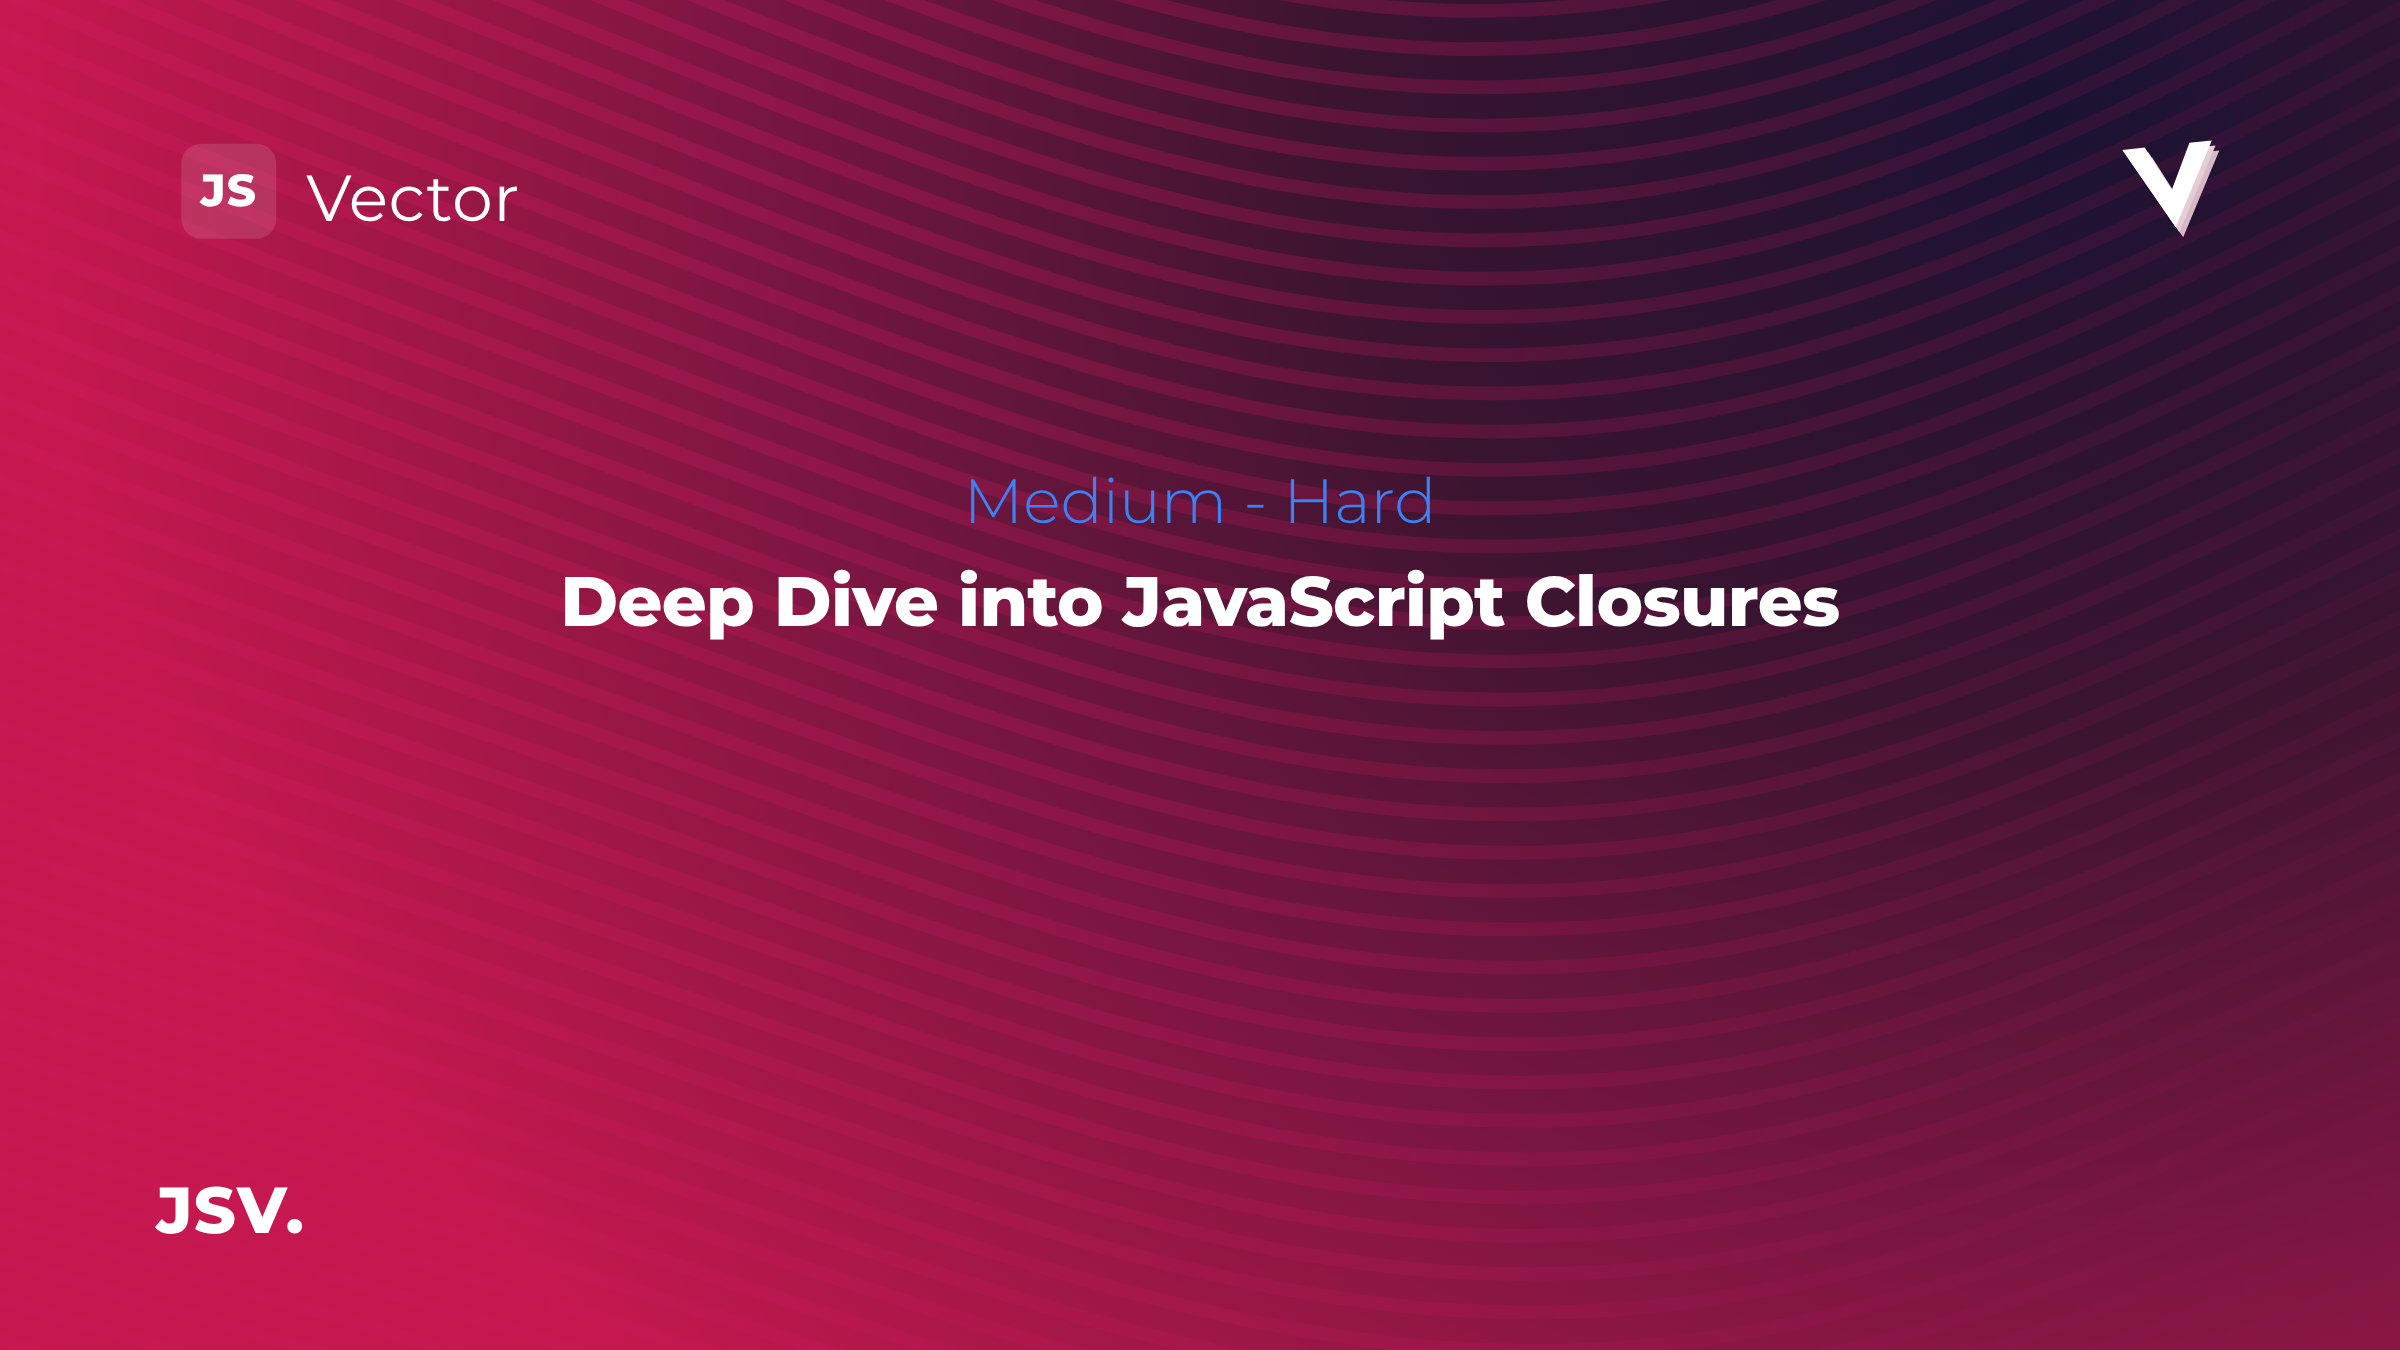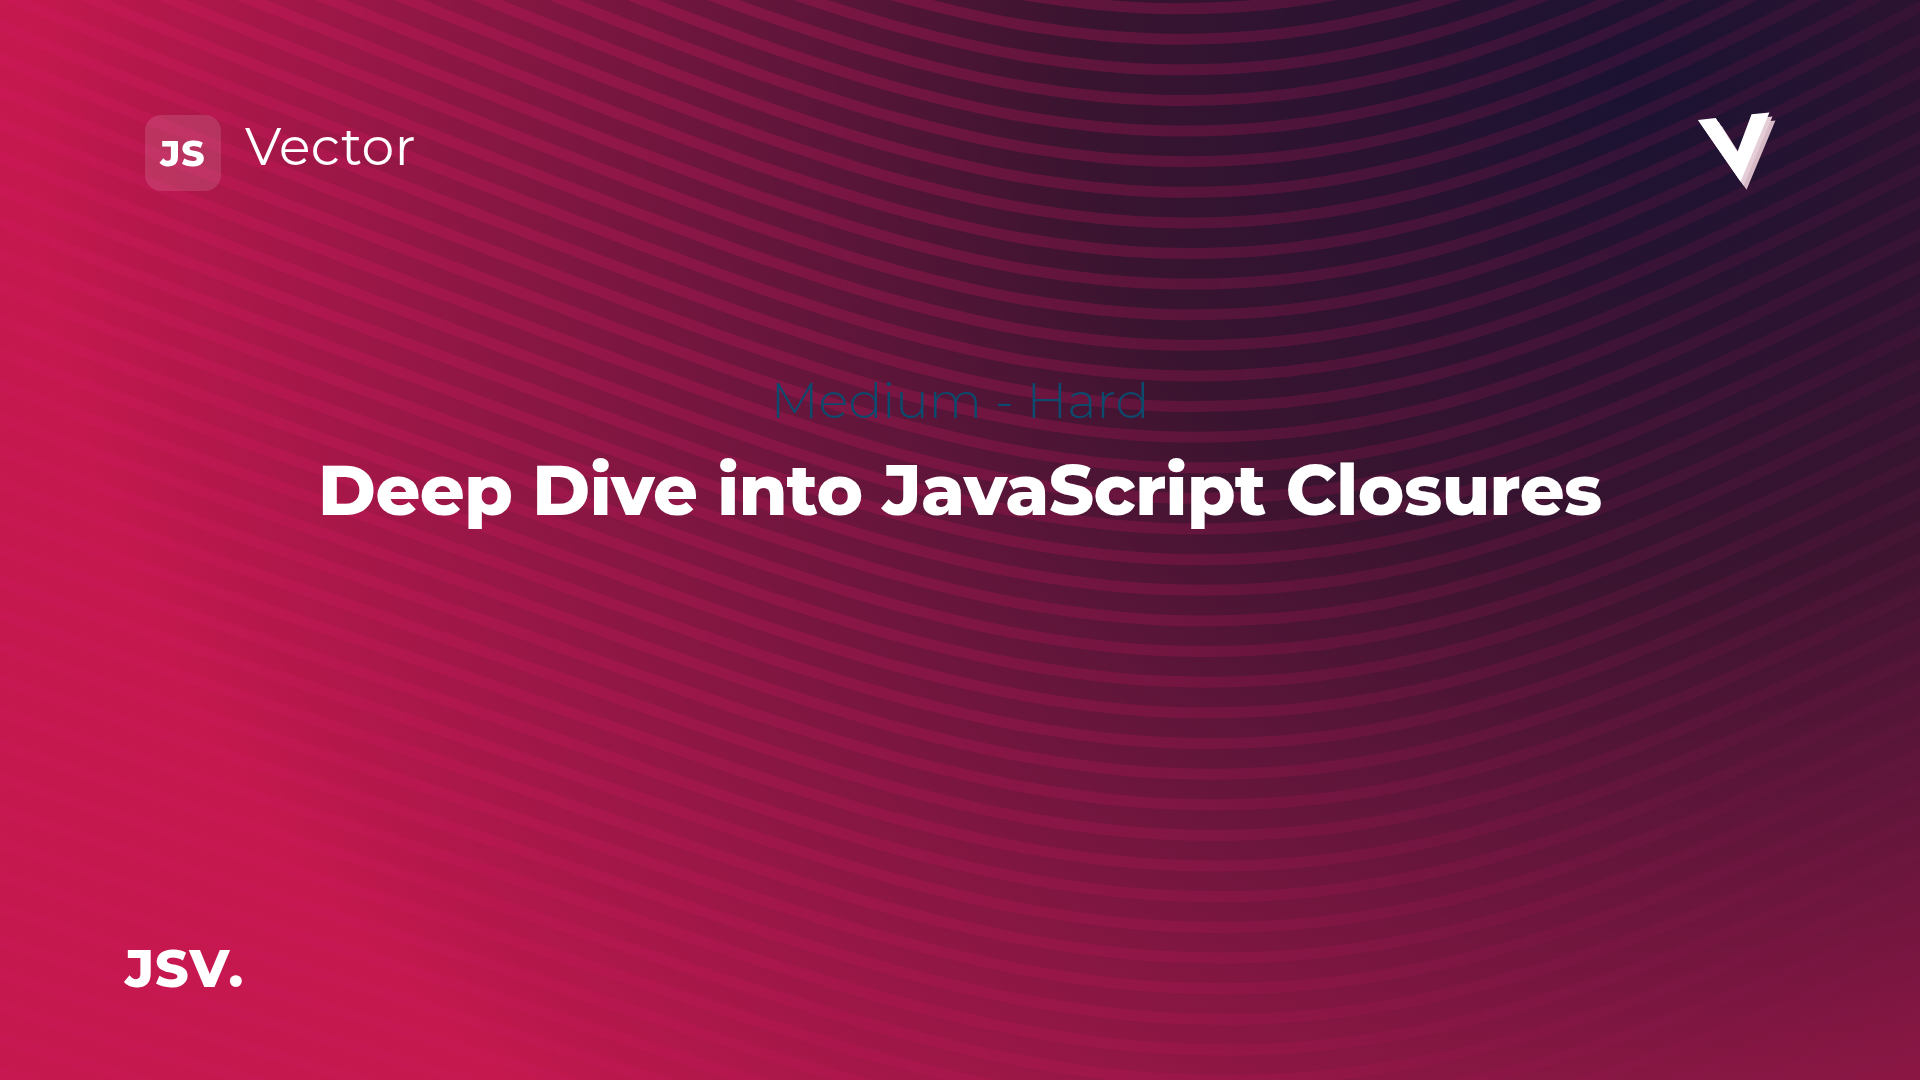--- a/index.html
+++ b/index.html
@@ -26,21 +26,21 @@
     left: -400px;
     top: -450px;
     opacity: 0.85;
   }
 
   .header-logo {
     position: absolute;
     top: 115px;
     left: 125px;
     display: flex;
-    align-items: flex-start;
+    align-items: flex-end;
     gap: 24px;
     z-index: 5;
     padding-left: 20px;
   }
   .header-logo .badge {
     width: 76px;
     height: 76px;
     border-radius: 16px;
     background: rgba(255,255,255,0.12);
     display: flex;
@@ -68,25 +68,25 @@
     top: 370px;
     left: 0;
     width: 100%;
     text-align: center;
     padding: 0 280px;
     z-index: 5;
   }
   .difficulty {
     font-size: 50px;
     font-weight: 300;
-    color: #0c4a6e;
+    color: #3b82f6;
     margin-bottom: 18px;
   }
   .title {
-    font-size: 70px;
+    font-size: 56px;
     font-weight: 800;
     line-height: 1.18;
     letter-spacing: -0.5px;
   }
 
   .footer-logo {
     position: absolute;
     bottom: 80px;
     left: 125px;
     font-size: 52px;

